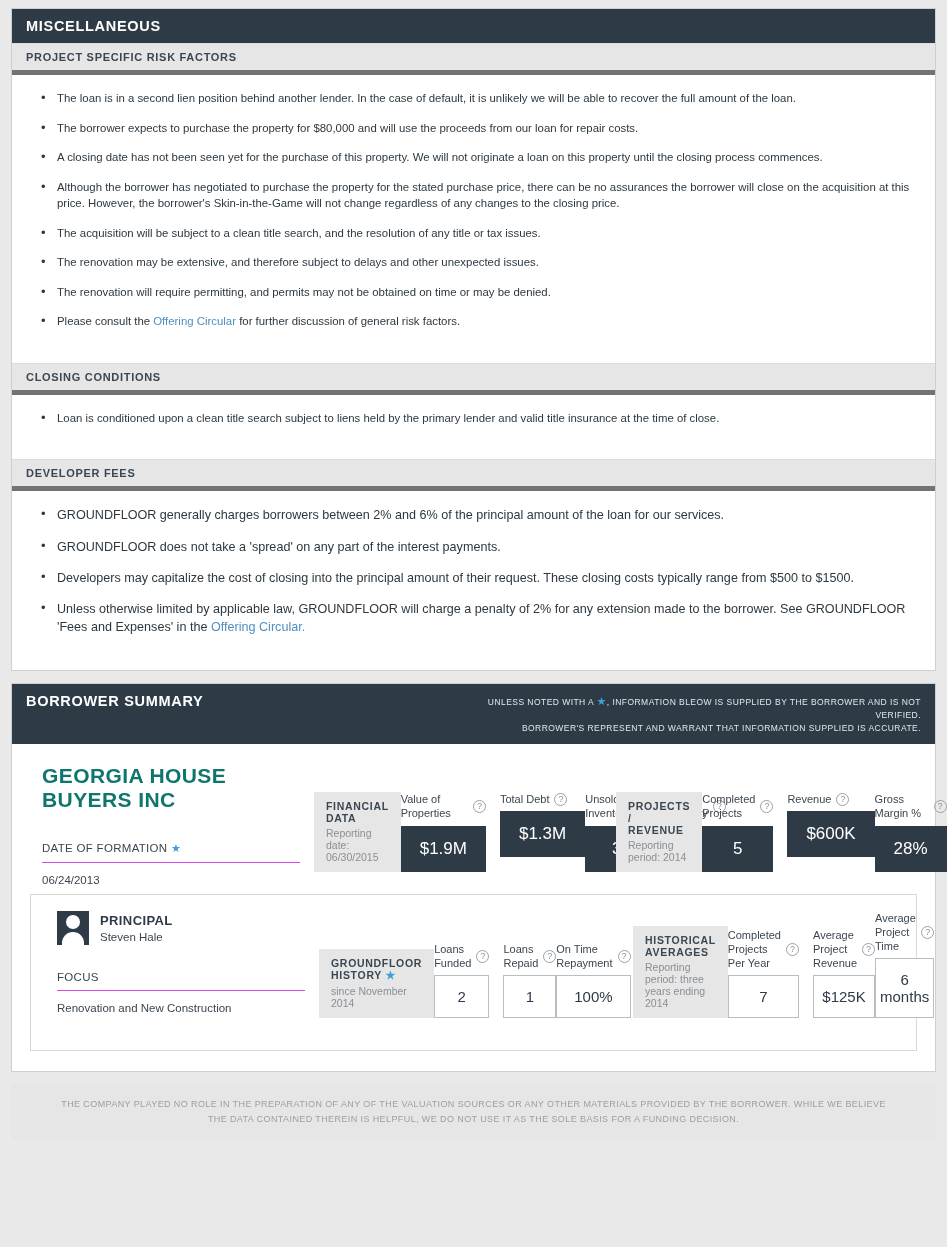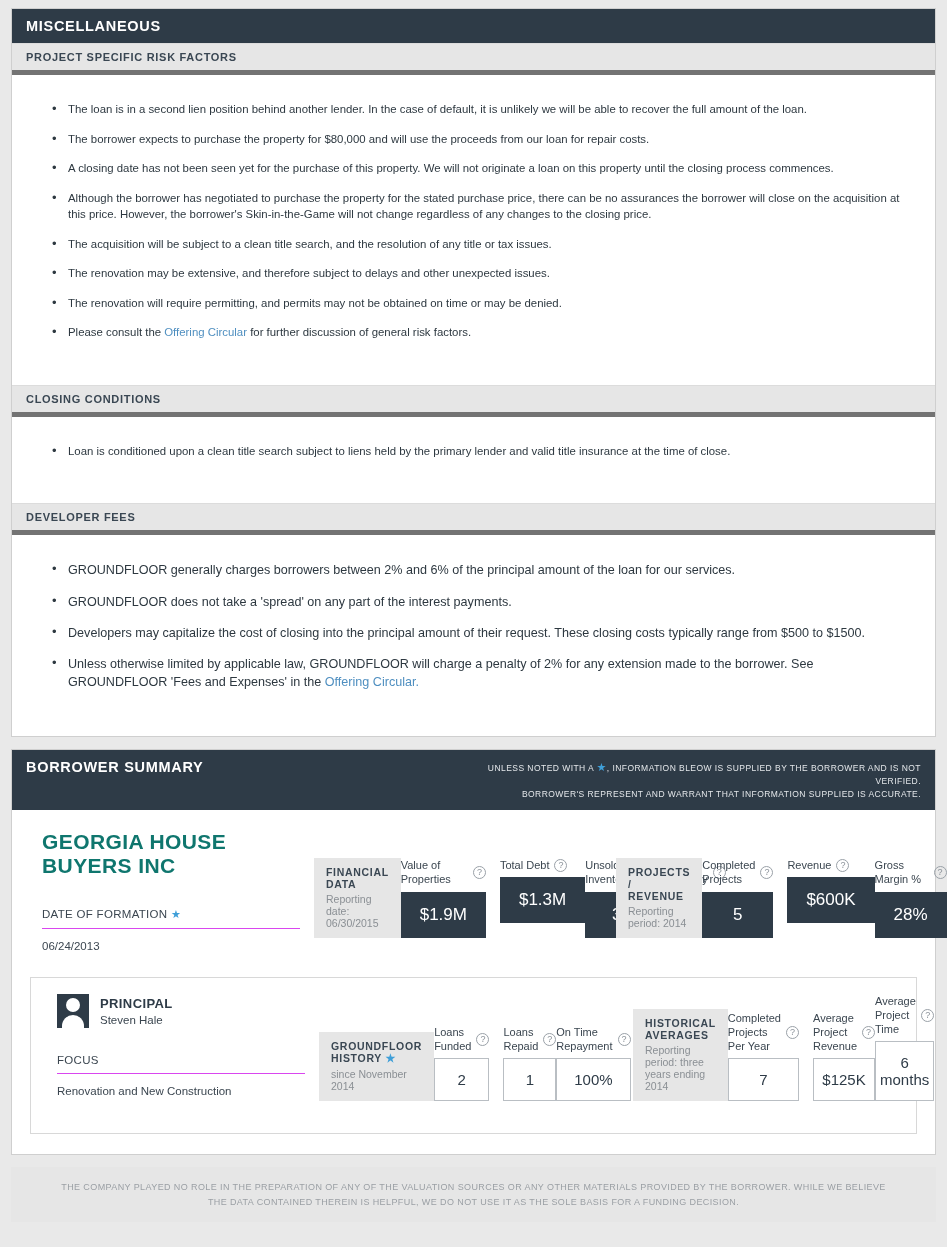--- a/index.html
+++ b/index.html
@@ -52,21 +52,21 @@
     background: #e6e6e6;
     color: #3a4753;
     font-size: 11px;
     font-weight: bold;
     letter-spacing: 0.7px;
     padding: 7px 14px;
     border-top: 1px solid #dcdcdc;
     border-bottom: 5px solid #737373;
   }
   .bullets {
-    margin: 12px;
+    margin: 1px;
     padding: 14px 18px 28px 42px;
     list-style: none;
   }
   .bullets li {
     position: relative;
     font-size: 11.4px;
     color: #2d3840;
     line-height: 1.45;
     margin-bottom: 13px;
     padding-left: 2px;
@@ -163,21 +163,21 @@
     background: #ffffff;
     border: 1px solid #b9bec3;
     color: #2e3b47;
     font-size: 15px;
     padding: 12px 4px;
   }
 
   
   .principal-block {
     border: 1px solid #d8d8d8;
-    margin-top: 25px;
+    margin-top: 8px;
     padding: 16px 16px 18px 16px;
     display: flex;
     gap: 14px;
   }
   .principal-left { width: 258px; flex: 0 0 258px; padding-left: 10px; }
   .principal-head { display: flex; align-items: center; gap: 11px; margin-bottom: 26px; }
   .avatar {
     width: 32px; height: 34px;
     background: #2e3b47;
     position: relative;

